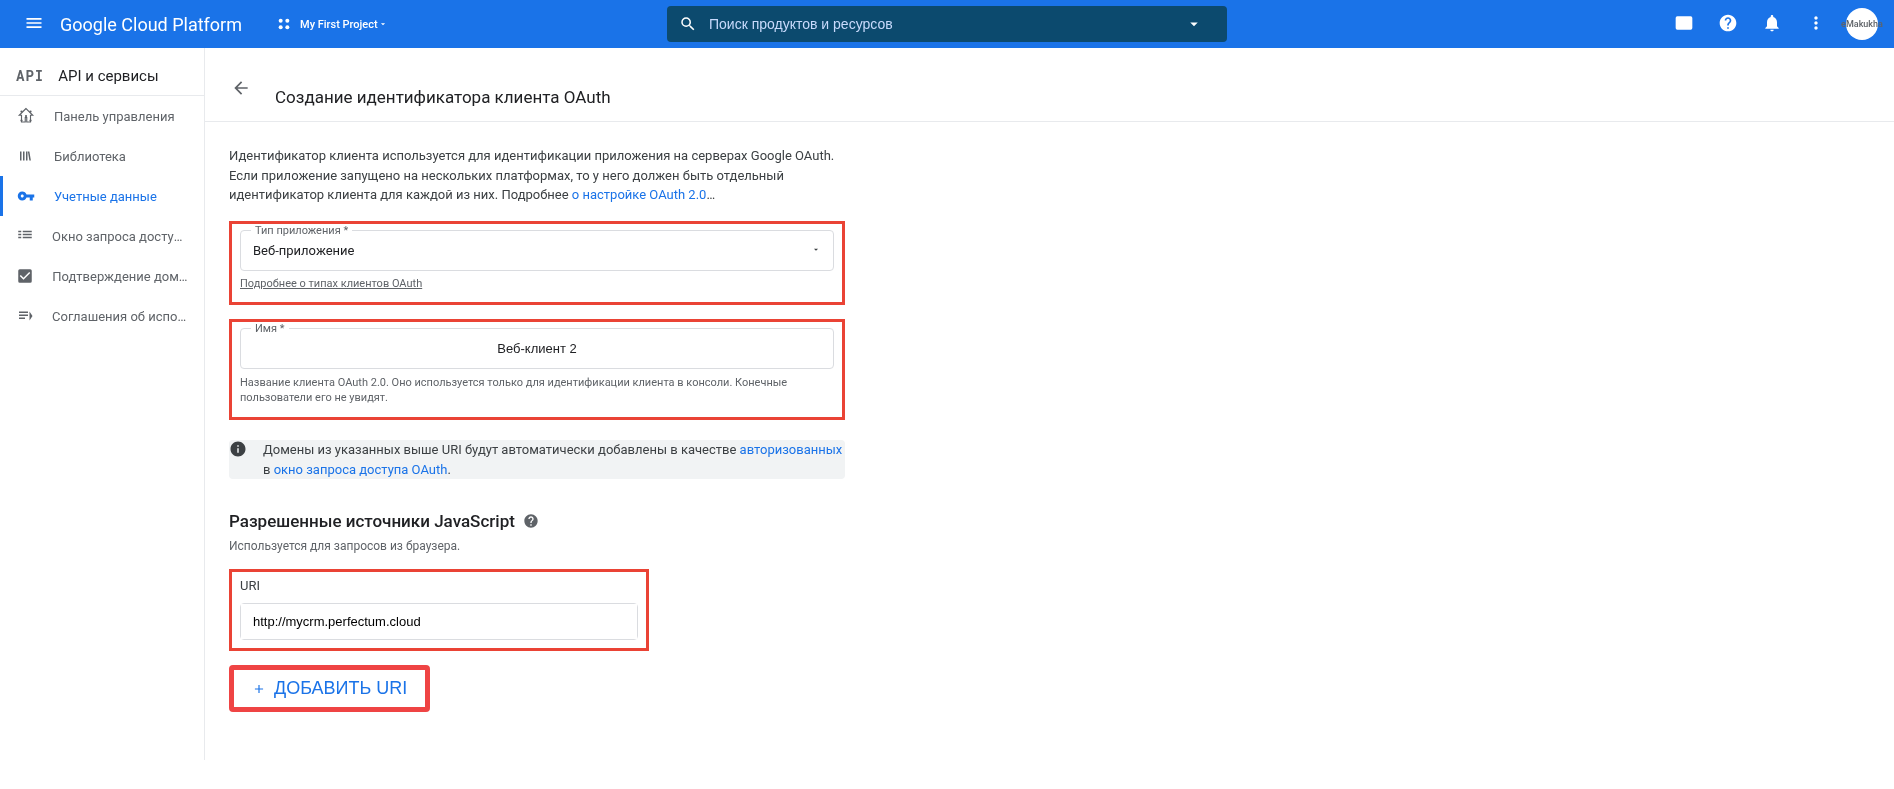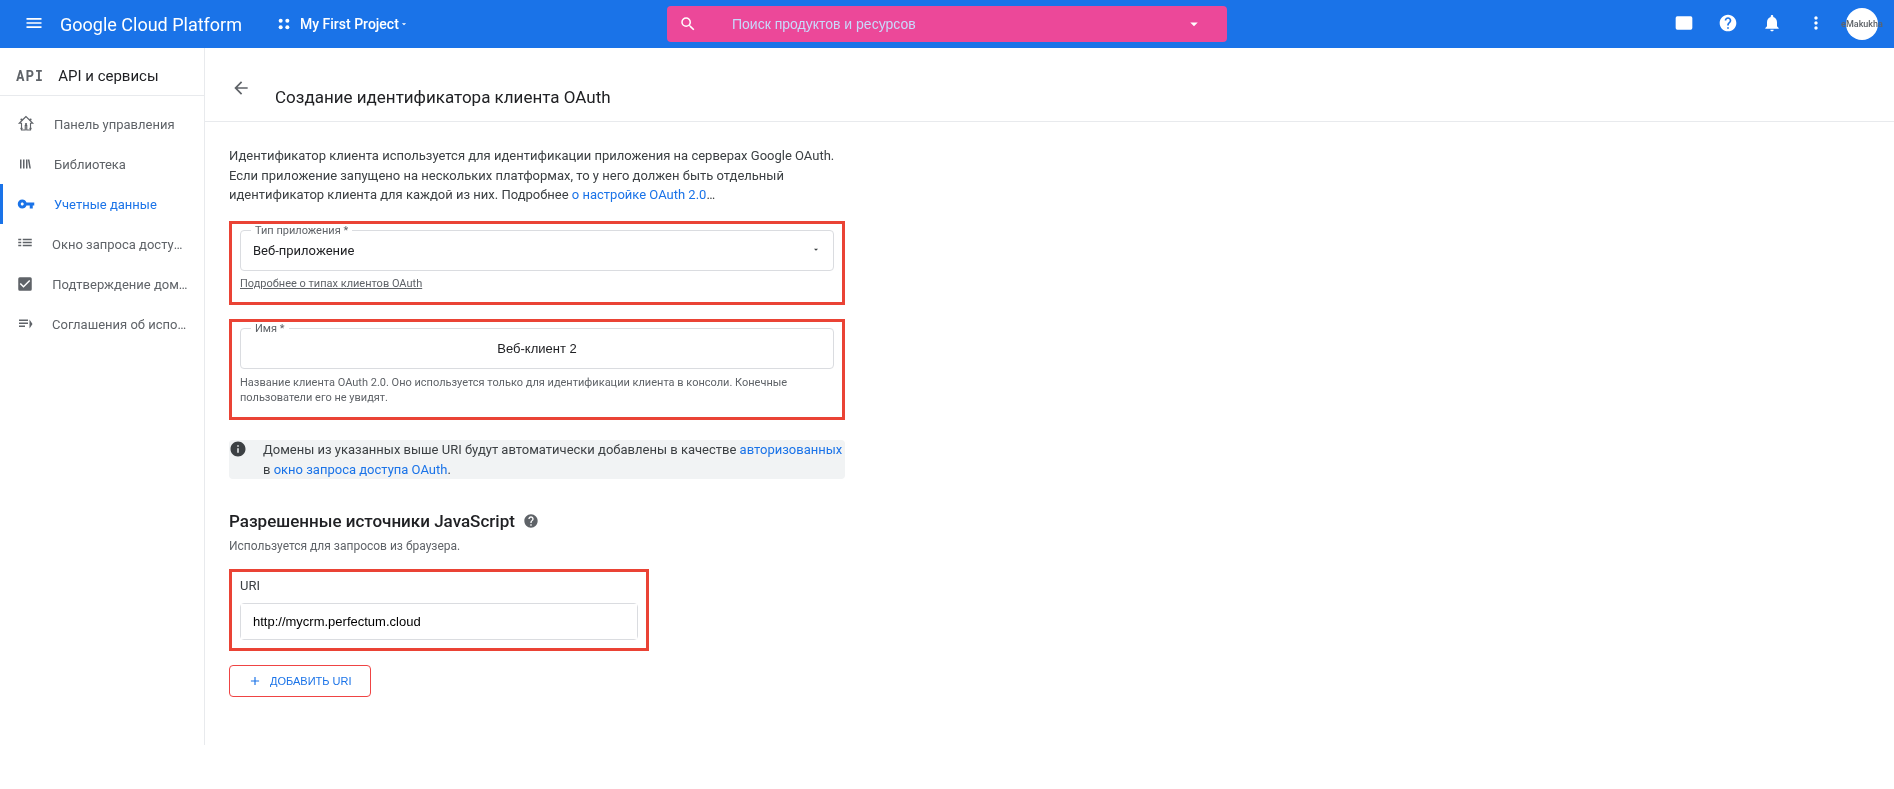--- a/index.html
+++ b/index.html
@@ -5,36 +5,36 @@
 * { box-sizing: border-box; margin: 0; padding: 0; }
 body { font-family: 'Google Sans', Roboto, Arial, sans-serif; font-size: 13px; color: #202124; background: #fff; }
 
 
 .header { background: #1a73e8; height: 48px; display: flex; align-items: center; padding: 0 16px; color: #fff; position: relative; justify-content: center; }
 .hamburger { cursor: pointer; padding: 8px; margin-right: 8px; }
 .hamburger svg { fill: #fff; width: 20px; height: 20px; }
 .logo { font-size: 18px; font-weight: 400; margin-right: 24px; white-space: nowrap; }
 .project-selector { display: flex; align-items: center; cursor: pointer; padding: 6px 10px; border-radius: 4px; }
 .project-dots { width: 16px; height: 16px; margin-right: 8px; }
-.project-name { font-size: 14px; font-weight: 500; }
+.project-name { font-size: 11px; font-weight: 500; }
 .search-wrap { position: absolute; left: 50%; transform: translateX(-50%); width: 560px; }
-.search-box { background: #ec4899; border-radius: 4px; height: 36px; display: flex; align-items: center; padding: 0 12px; gap: 23px; }
+.search-box { background: #0c4a6e; border-radius: 4px; height: 36px; display: flex; align-items: center; padding: 0 12px; }
 .search-box svg { fill: #fff; width: 18px; height: 18px; margin-right: 12px; }
 .search-input { background: transparent; border: none; color: #fff; font-size: 14px; flex: 1; outline: none; }
 .search-input::placeholder { color: #c8dafc; }
 .search-chevron { margin-left: 12px; fill: #fff; }
 .header-right { margin-left: auto; display: flex; align-items: center; gap: 8px; }
 .header-icon { padding: 8px; cursor: pointer; border-radius: 50%; }
 .header-icon svg { fill: #fff; width: 20px; height: 20px; }
 .avatar { width: 32px; height: 32px; border-radius: 50%; background: #fff; color: #5f6368; display: flex; align-items: center; justify-content: center; font-size: 9px; font-weight: 500; margin-left: 4px; cursor: pointer; }
 
 
 .layout { display: flex; }
 .sidebar { width: 205px; border-right: 1px solid #e8eaed; padding-top: 8px; flex-shrink: 0; }
-.sidebar-title-row { display: flex; align-items: center; padding: 10px 16px; border-bottom: 1px solid #e8eaed; margin-bottom: 8px; }
+.sidebar-title-row { display: flex; align-items: center; padding: 10px 16px; border-bottom: 1px solid #e8eaed; }
 .api-logo { font-family: 'Roboto Mono', monospace; font-size: 14px; font-weight: 700; letter-spacing: 1px; color: #5f6368; margin-right: 14px; }
 .sidebar-title { font-size: 15px; font-weight: 400; color: #202124; }
 .sidebar-item { display: flex; align-items: center; padding: 10px 16px; cursor: pointer; color: #5f6368; font-size: 13px; position: relative; }
 .sidebar-item.active { color: #1a73e8; }
 .sidebar-item.active::before { content: ''; position: absolute; left: 0; top: 0; bottom: 0; width: 3px; background: #1a73e8; }
 .sidebar-icon { width: 20px; height: 20px; margin-right: 18px; display: flex; align-items: center; justify-content: center; }
 .sidebar-icon svg { width: 18px; height: 18px; fill: currentColor; }
 .sidebar-label { white-space: nowrap; overflow: hidden; text-overflow: ellipsis; }
 
 
@@ -68,21 +68,21 @@
 .info-banner-text a { color: #1a73e8; text-decoration: none; }
 
 
 .section { margin-bottom: 28px; }
 .section-title { font-size: 17px; font-weight: 500; color: #202124; display: flex; align-items: center; gap: 8px; margin-bottom: 8px; }
 .help-icon { width: 16px; height: 16px; fill: #5f6368; cursor: pointer; }
 .section-desc { font-size: 12px; color: #5f6368; margin-bottom: 16px; }
 .uri-label { font-size: 13px; color: #3c4043; margin-bottom: 10px; font-weight: 400; }
 .uri-input-wrap { border: 1px solid #dadce0; border-radius: 4px; max-width: 400px; margin-bottom: 14px; }
 .uri-input { width: 100%; border: none; padding: 10px 12px; font-size: 13px; outline: none; }
-.add-button { display: inline-flex; align-items: center; gap: 8px; border: 1px solid #ef4444; border-radius: 4px; background: #fff; padding: 8px 18px; font-size: 11px; font-weight: 500; color: #1a73e8; cursor: pointer; }
+.add-button { display: inline-flex; align-items: center; gap: 8px; border: 5px solid #ef4444; border-radius: 4px; background: #fff; padding: 8px 18px; font-size: 18px; font-weight: 500; color: #1a73e8; cursor: pointer; }
 .add-button svg { width: 14px; height: 14px; fill: #1a73e8; }
 </style>
 </head>
 <body>
 
 <div class="header">
   <div class="hamburger">
     <svg viewBox="0 0 24 24">
         <path d="M3 18h18v-2H3v2zm0-5h18v-2H3v2zm0-7v2h18V6H3z"></path>
       </svg>

